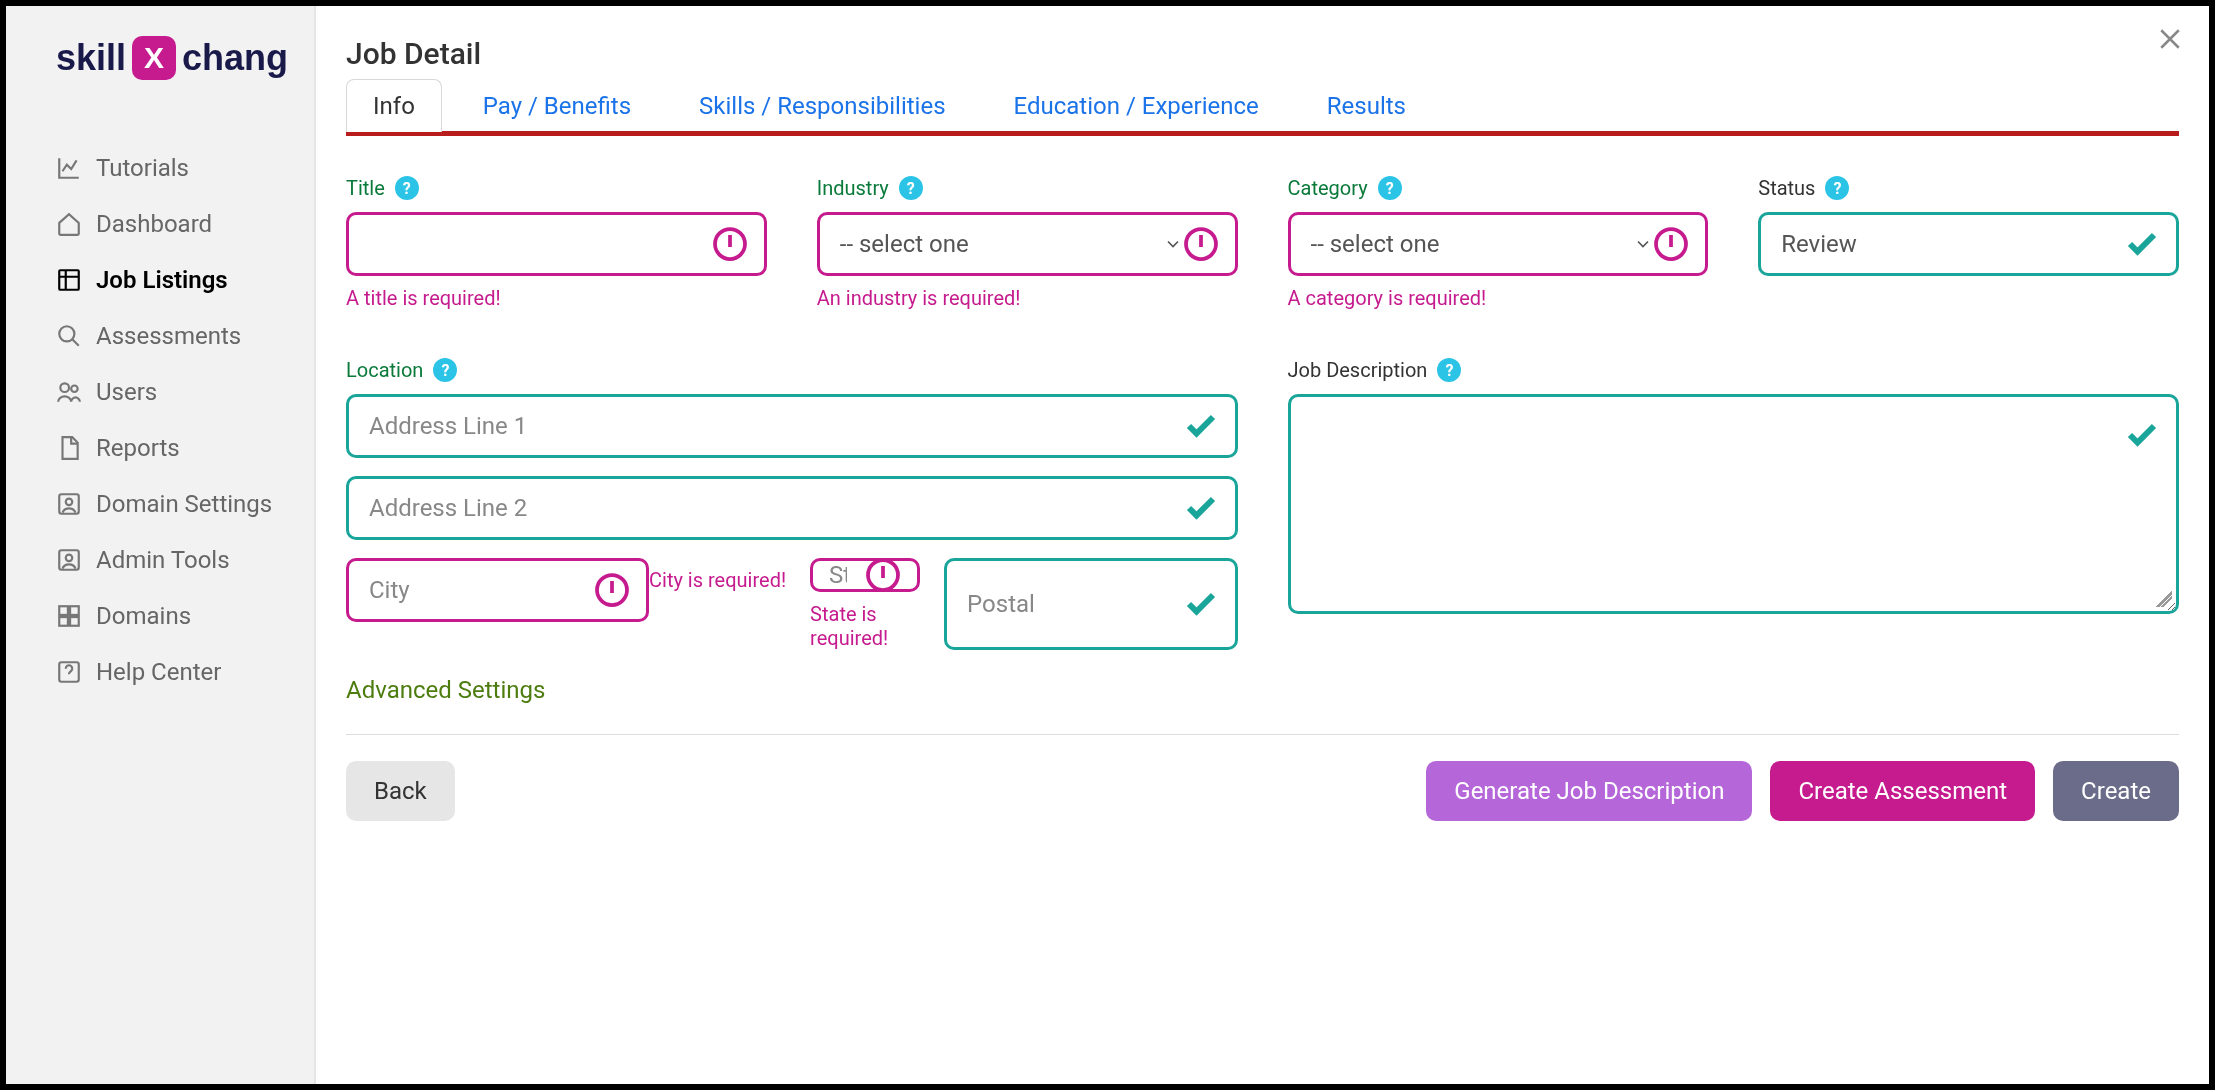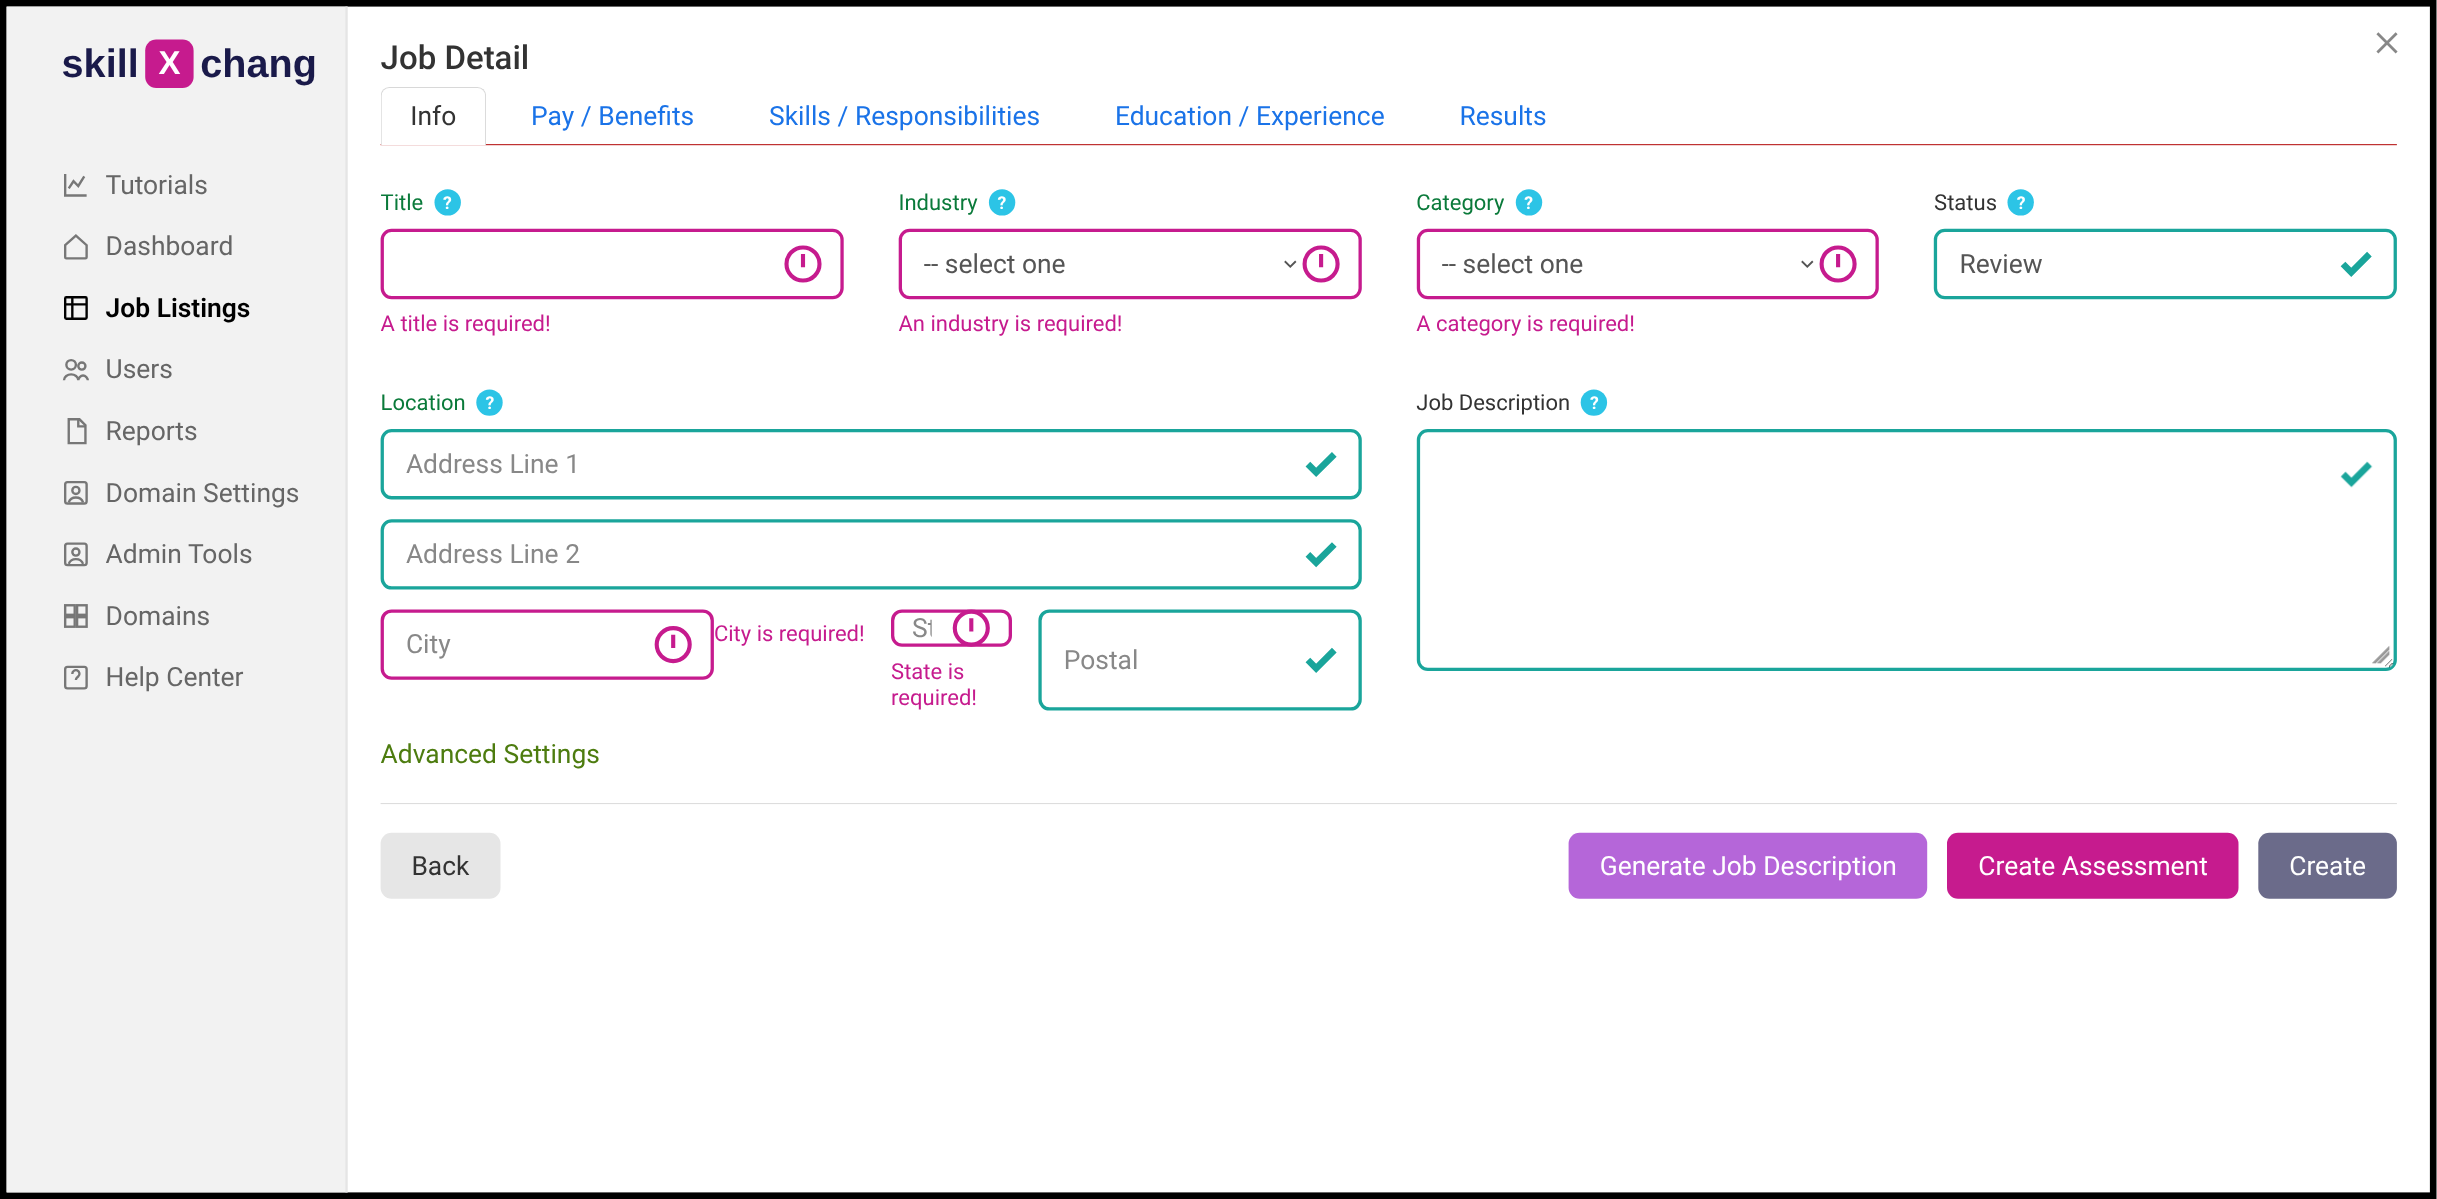--- a/index.html
+++ b/index.html
@@ -75,21 +75,21 @@
     line-height: 1;
   }
   .page-title {
     font-size: 30px;
     color: #333;
     font-weight: 500;
     margin-bottom: 8px;
   }
   .tabs {
     display: flex;
-    border-bottom: 1px solid #b91c1c;
+    border-bottom: 5px solid #b91c1c;
     gap: 0;
   }
   .tab {
     padding: 12px 26px;
     font-size: 24px;
     color: #1a73e8;
     cursor: pointer;
     border: 1px solid transparent;
     border-bottom: none;
     border-radius: 8px 8px 0 0;
@@ -197,20 +197,27 @@
             <path d="M3 11l9-8 9 8v10a1 1 0 01-1 1H4a1 1 0 01-1-1z"></path>
           </svg>
         <span>Dashboard</span>
       </li>
       <li class="active">
         <svg class="nav-icon" viewBox="0 0 24 24" fill="none" stroke="#000" stroke-width="2">
             <rect x="3" y="3" width="18" height="18" rx="1"></rect>
             <path d="M3 9h18M9 3v18"></path>
           </svg>
         <span>Job Listings</span>
+      </li>
+      <li>
+        <svg class="nav-icon" viewBox="0 0 24 24" fill="none" stroke="#777" stroke-width="2">
+            <circle cx="10" cy="10" r="7"></circle>
+            <path d="M21 21l-6-6"></path>
+          </svg>
+        <span>Assessments</span>
       </li>
       <li>
         <svg class="nav-icon" viewBox="0 0 24 24" fill="none" stroke="#777" stroke-width="2">
             <circle cx="8" cy="8" r="4"></circle>
             <circle cx="17" cy="9" r="3"></circle>
             <path d="M2 21c0-3 3-5 6-5s6 2 6 5M14 21c0-2 2-4 4-4s4 2 4 4"></path>
           </svg>
         <span>Users</span>
       </li>
       <li>

